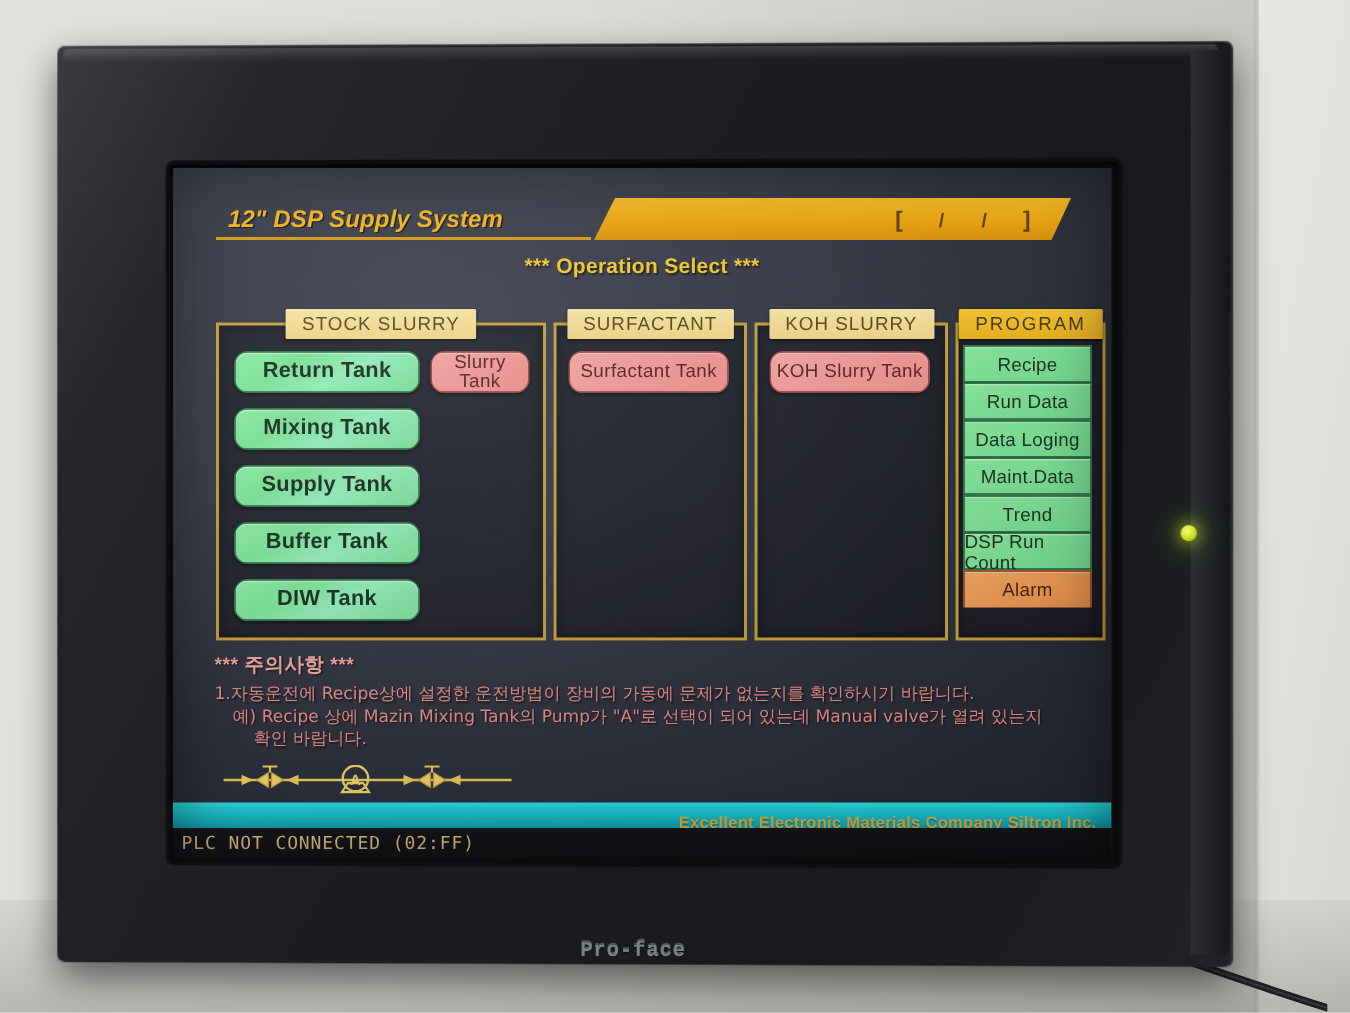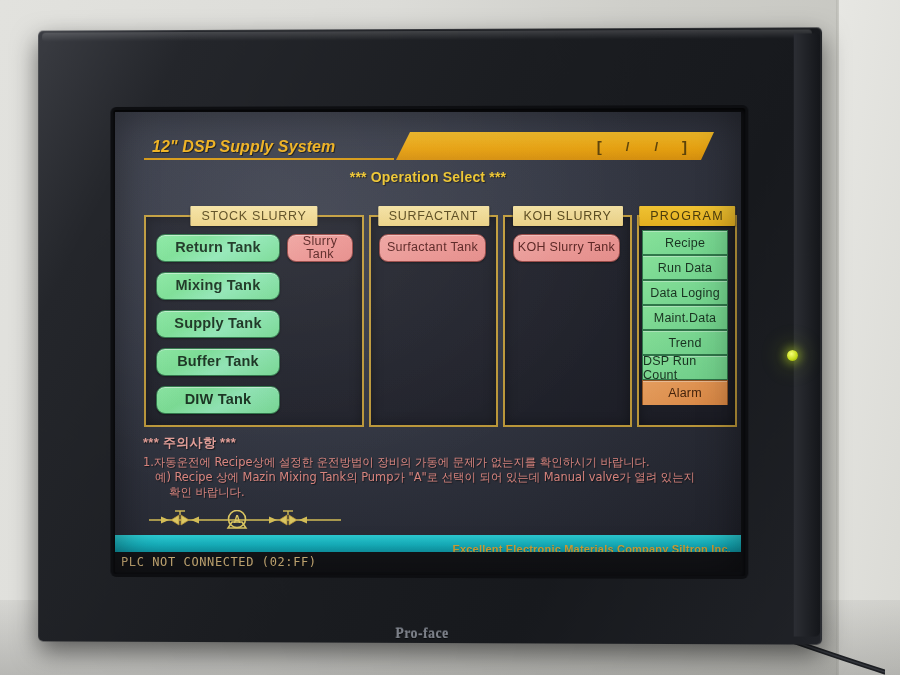--- a/index.html
+++ b/index.html
@@ -69,21 +69,21 @@
   }
   #logo-plate{
     position:absolute;left:386px;top:594px;width:104px;height:21px;
     transform:translateX(-50%);
     display:flex;align-items:center;justify-content:center;
   }
   #logo-plate .txt{
     font-size:14px;font-weight:bold;letter-spacing:.4px;
     color:#7c8089;
     text-shadow:0 1px 0 #0b0c0e,0 -1px 0 #53565d;
-    font-family:Liberation Serif, serif;
+    font-family:Liberation Mono, monospace;
   }
   #power-led{
     position:absolute;left:751px;top:321px;width:11px;height:11px;
     border-radius:50%;
     background:radial-gradient(circle at 40% 35%,#f6ff7a,#c8dd1e 55%,#7f9606 100%);
     box-shadow:0 0 9px 3px rgba(190,225,40,.45),0 0 22px 7px rgba(150,190,20,.20);
   }
 
   
   #screen{

